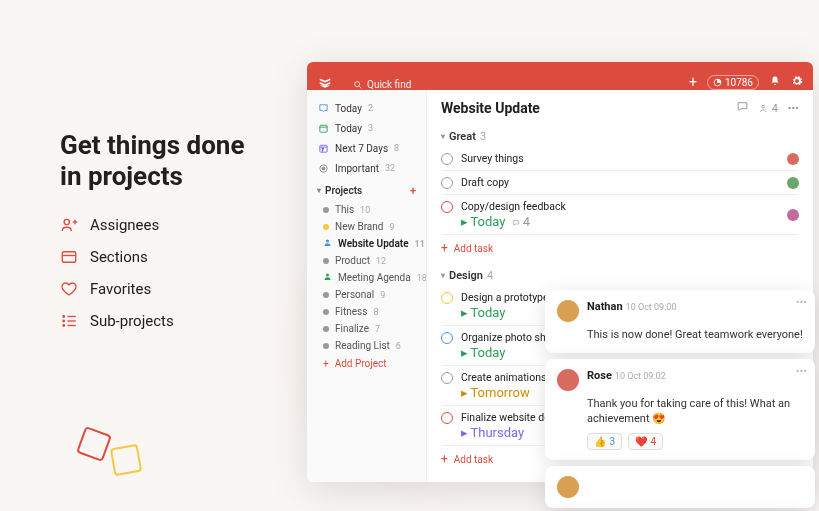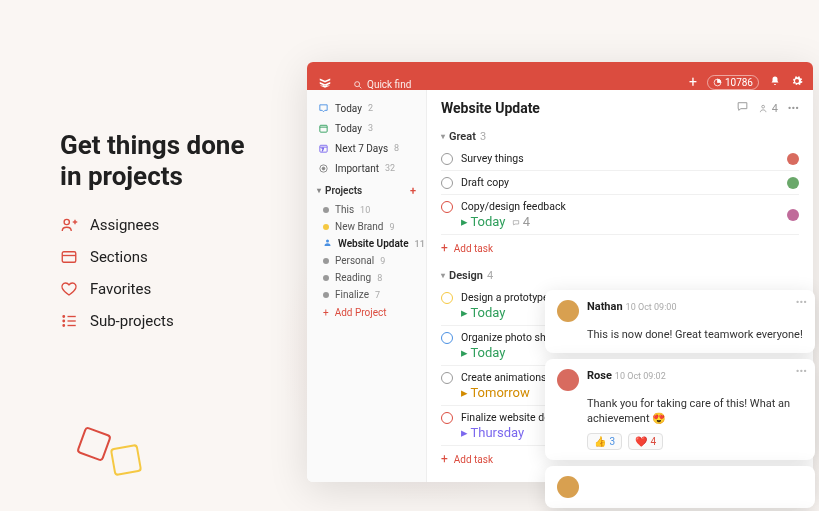--- a/index.html
+++ b/index.html
@@ -386,32 +386,50 @@
         <div class="sb-proj active">
           <span class="pico" style="color:#4a90e2"><svg width="9" height="9" viewBox="0 0 24 24" fill="currentColor">
               <circle cx="12" cy="8" r="4"></circle>
               <path d="M4 21c0-4 3-7 8-7s8 3 8 7"></path>
             </svg></span>
           <span>Website Update</span> 
           <span class="cnt">11</span>
         </div>
         <div class="sb-proj">
           <span class="dot" style="background:#999"></span>
+          <span>Product</span> 
+          <span class="cnt">12</span>
+        </div>
+        <div class="sb-proj">
+          <span class="pico" style="color:#2e9e5b"><svg width="9" height="9" viewBox="0 0 24 24" fill="currentColor">
+              <circle cx="12" cy="8" r="4"></circle>
+              <path d="M4 21c0-4 3-7 8-7s8 3 8 7"></path>
+            </svg></span>
+          <span>Meeting Agenda</span> 
+          <span class="cnt">18</span>
+        </div>
+        <div class="sb-proj">
+          <span class="dot" style="background:#999"></span>
           <span>Personal</span> 
           <span class="cnt">9</span>
         </div>
         <div class="sb-proj">
           <span class="dot" style="background:#999"></span>
-          <span>Reading</span> 
+          <span>Fitness</span> 
           <span class="cnt">8</span>
         </div>
         <div class="sb-proj">
           <span class="dot" style="background:#999"></span>
           <span>Finalize</span> 
           <span class="cnt">7</span>
+        </div>
+        <div class="sb-proj">
+          <span class="dot" style="background:#999"></span>
+          <span>Reading List</span> 
+          <span class="cnt">6</span>
         </div>
         <div class="sb-add">
           <span>+</span>
           <span>Add Project</span>
         </div>
       </div>
     <div class="main">
       <div class="main-header">
         <span class="main-title">Website Update</span>
         <span class="hspacer"></span>

